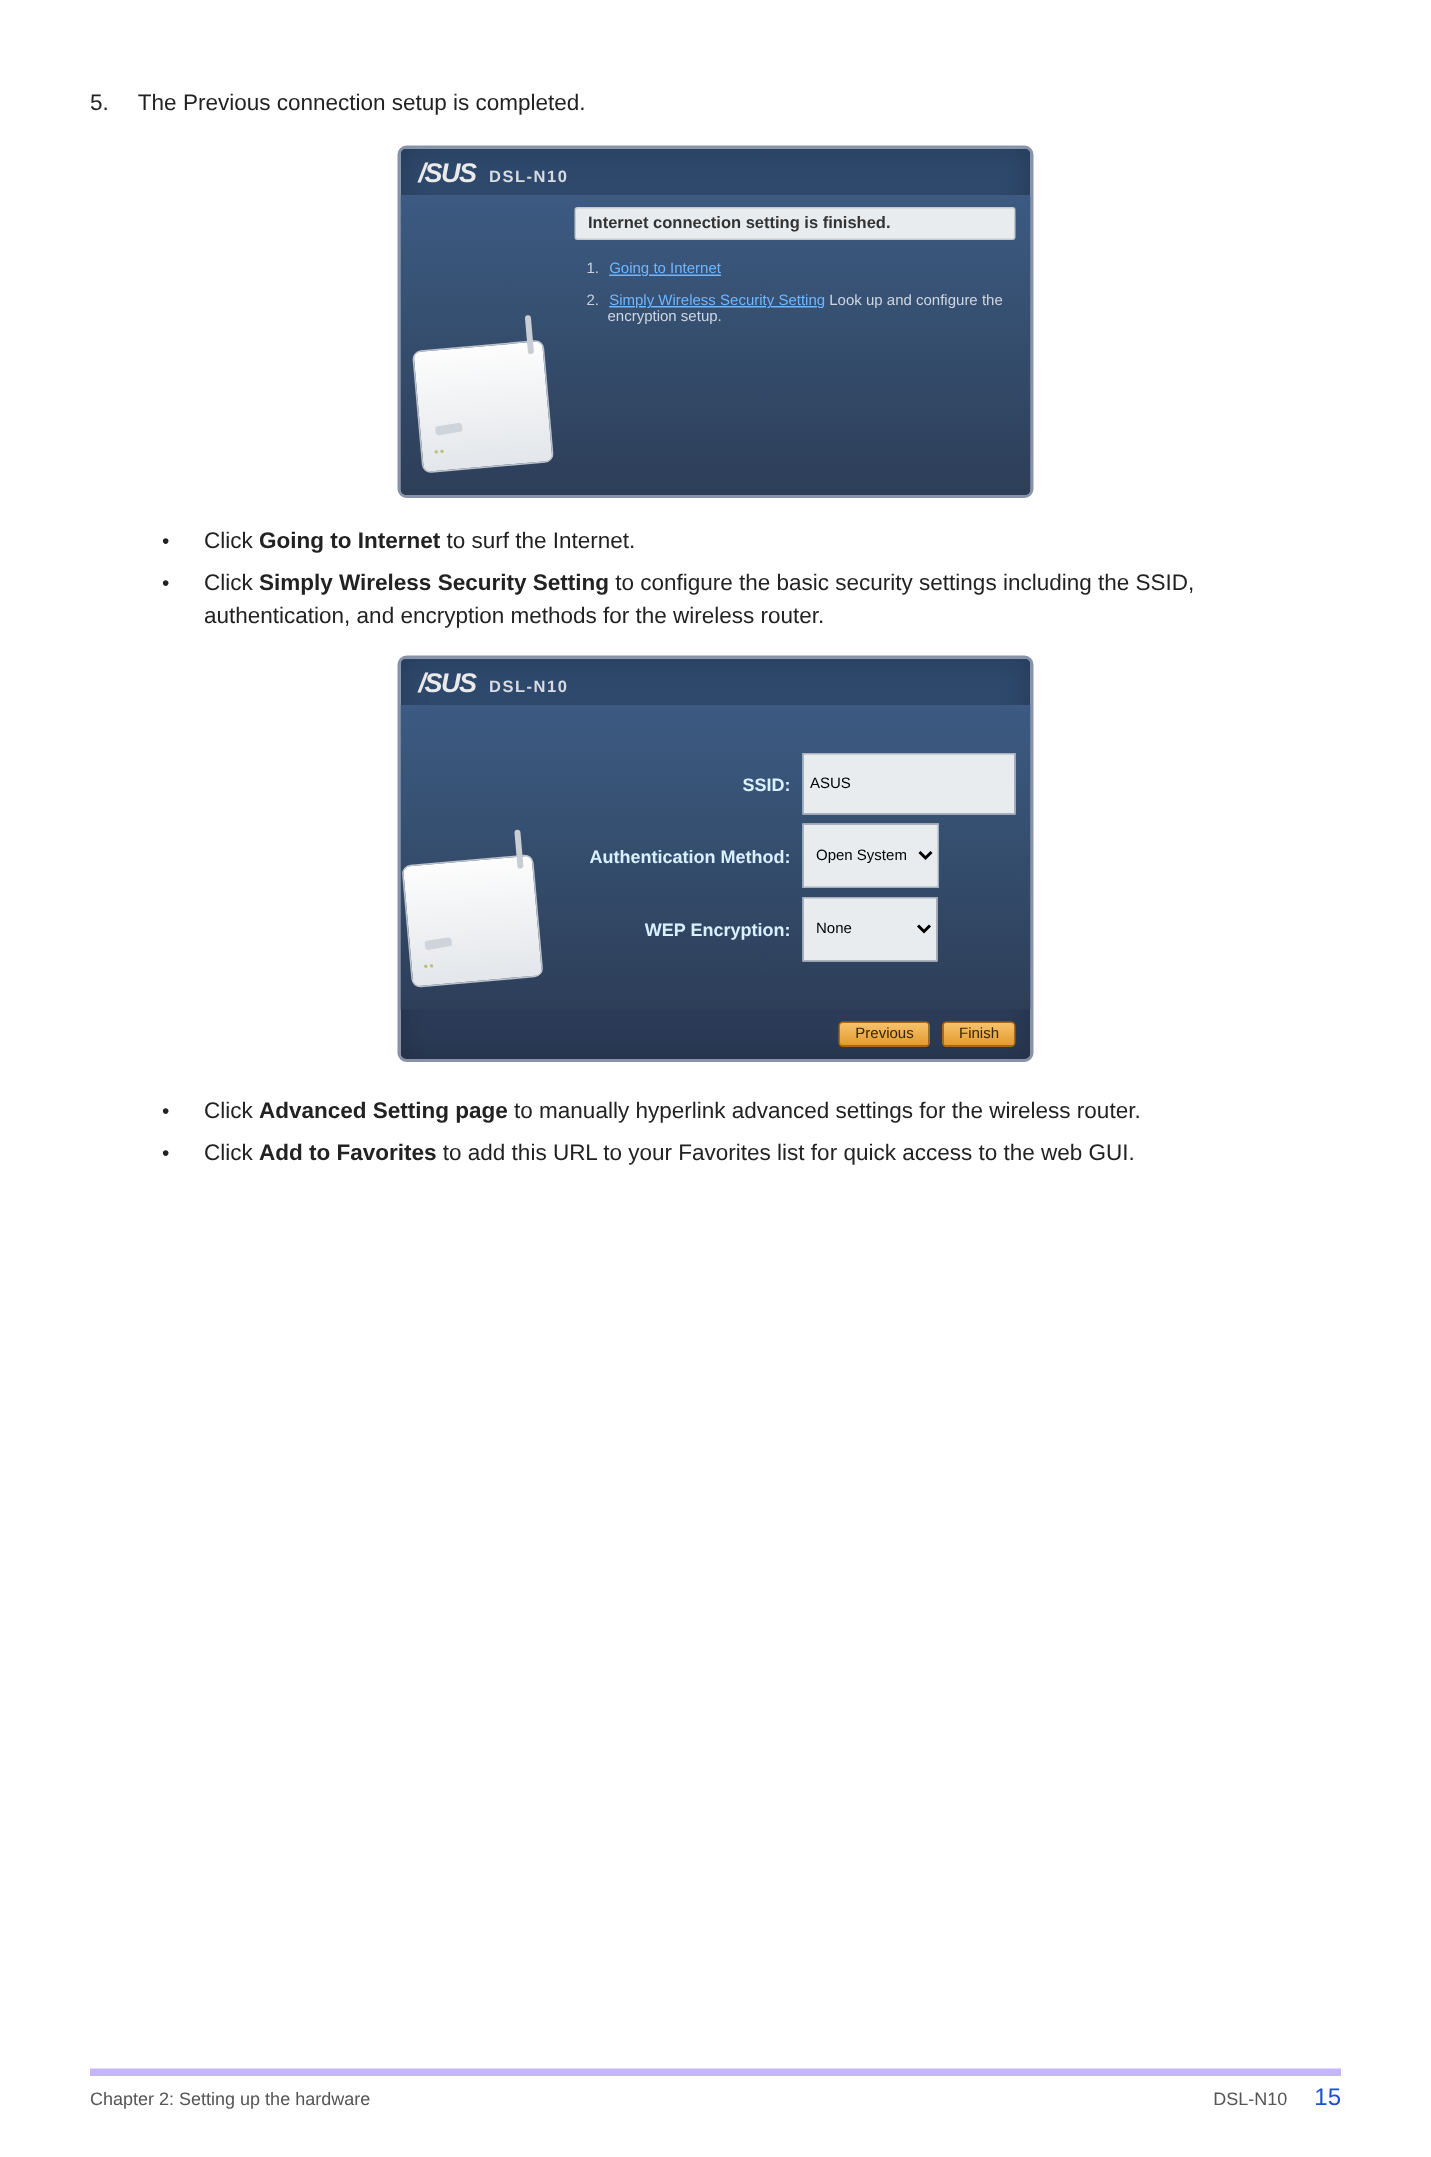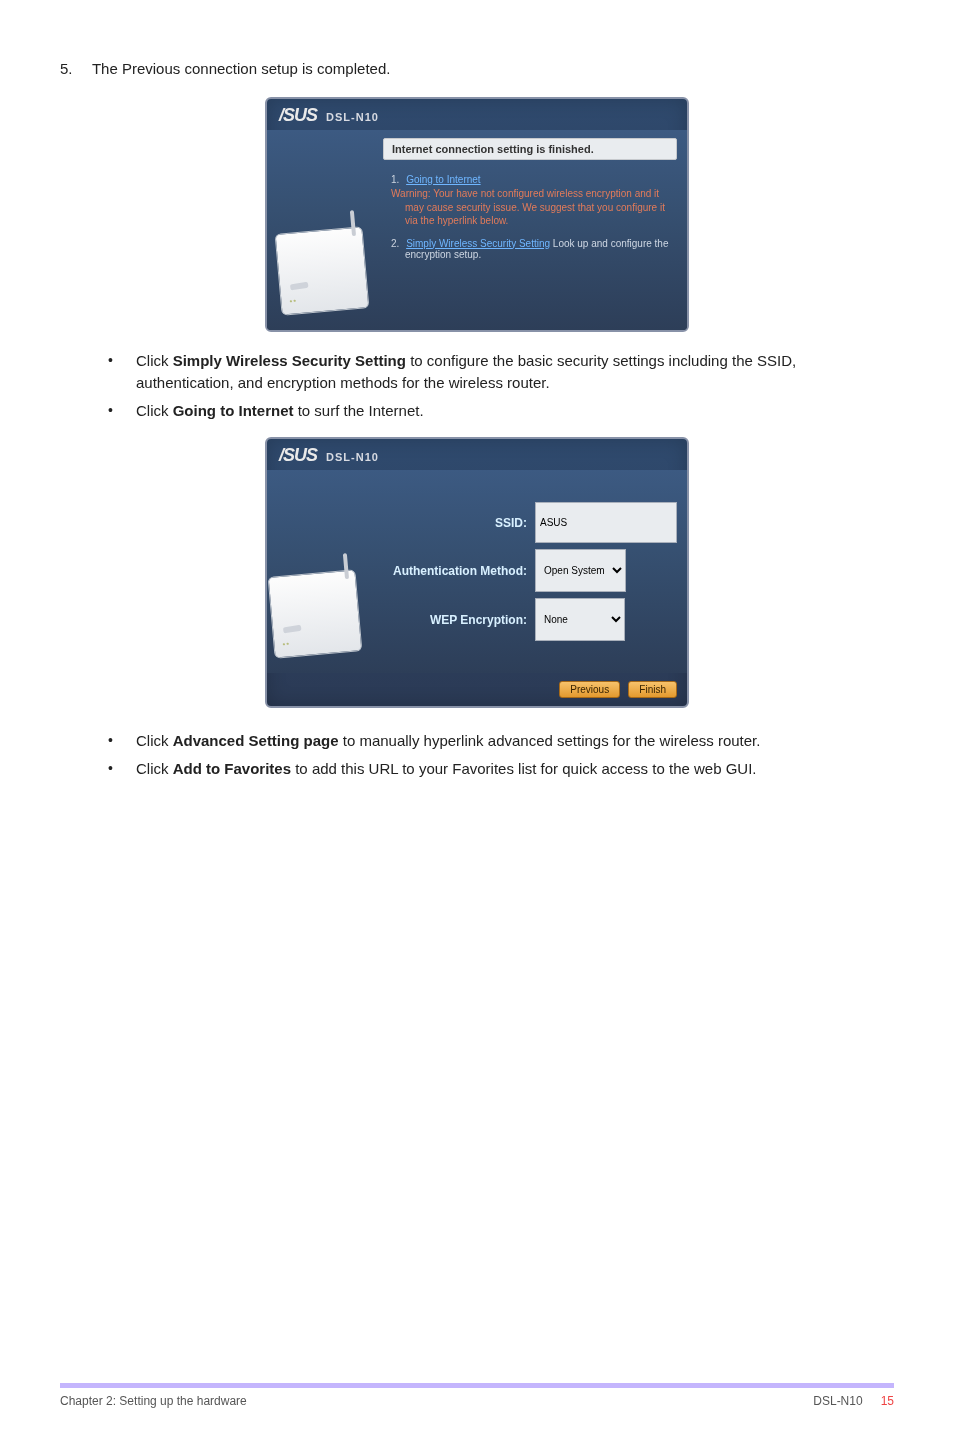--- a/index.html
+++ b/index.html
@@ -110,21 +110,21 @@
   }
   .bold { font-weight:bold; }
 
   .page-footer {
     position:absolute; left:60px; right:60px; bottom:30px;
     border-top:5px solid #c4b5fd;
     padding-top:6px;
     font-size:12px; color:#555;
     display:flex; justify-content:space-between; align-items:baseline;
   }
-  .page-footer .pn { font-size:12px; color:#ef4444; margin-left:18px; }
+  .page-footer .pn { font-size:16px; color:#1d4ed8; margin-left:18px; }
   .page-footer .right { display:flex; align-items:baseline; }
 </style>
 </head>
 <body>
 
 <p class="step-line">
   <span class="step-num">5.</span>
   <span>The Previous connection setup is completed.</span>
 </p>
 
@@ -138,42 +138,41 @@
       <div class="router-img">
         <span class="router-dots">••</span>
       </div>
     </div>
     <div class="main-pane">
       <div class="pane-title-bar">Internet connection setting is finished.</div>
       <div class="pane-body">
         <div class="ol-item">
           <span class="num">1.</span>
           <a href="#">Going to Internet</a>
-          <span class="warn">Warning: Your have not configured wireless encryption and it may cause security issue. We suggest that you configure it via the hyperlink below.</span>
         </div>
         <div class="ol-item">
           <span class="num">2.</span>
           <a href="#">Simply Wireless Security Setting</a>
           <span> Look up and configure the encryption setup.</span>
         </div>
       </div>
     </div>
   </div>
 </div>
 
 <ul class="bullets">
   <li>
     <span>Click </span>
+    <span class="bold">Going to Internet</span>
+    <span> to surf the Internet.</span>
+  </li>
+  <li>
+    <span>Click </span>
     <span class="bold">Simply Wireless Security Setting</span>
     <span> to configure the basic security settings including the SSID, authentication, and encryption methods for the wireless router.</span>
-  </li>
-  <li>
-    <span>Click </span>
-    <span class="bold">Going to Internet</span>
-    <span> to surf the Internet.</span>
   </li>
 </ul>
 
 <div class="ui-screenshot">
   <div class="ui-header">
     <span class="logo">/SUS</span>
     <span class="logo-sub">DSL-N10</span>
   </div>
   <div class="ui-inner">
     <div class="sidebar">

